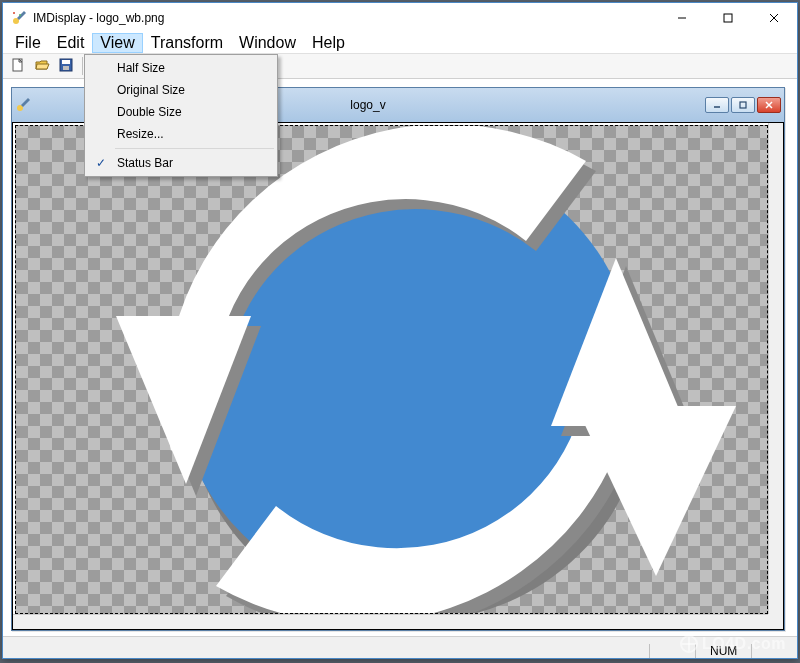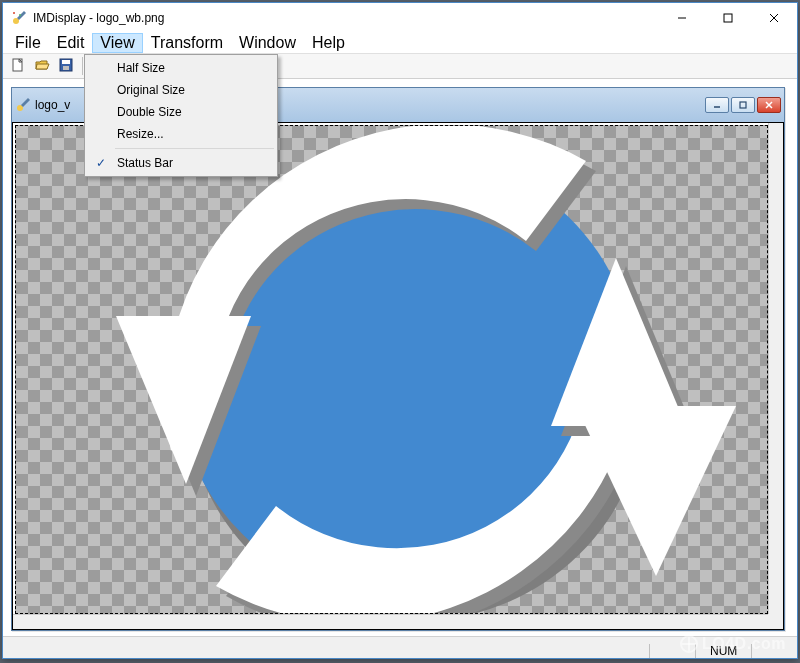--- a/index.html
+++ b/index.html
@@ -126,20 +126,21 @@
     border: 1px solid #5a7fa6;
     display: flex; flex-direction: column;
     box-shadow: 1px 1px 0 rgba(0,0,0,.1);
   }
   .child-titlebar {
     height: 22px;
     background: linear-gradient(#c8dbef, #a9c6e4);
     display: flex; align-items: center;
     padding: 17px 3px;
     gap: 4px;
+    text-align: center;
   }
   .child-titlebar .doc-icon { width:16px; height:16px; }
   .child-titlebar .doc-title { flex:1; font-size:12px; color:#000; }
   .child-controls { display:flex; gap:2px; }
   .child-btn {
     width: 24px; height: 16px;
     border: 1px solid #5a7fa6;
     background: linear-gradient(#f4f8fc,#cadff2);
     border-radius: 2px;
     display:flex; align-items:center; justify-content:center;

